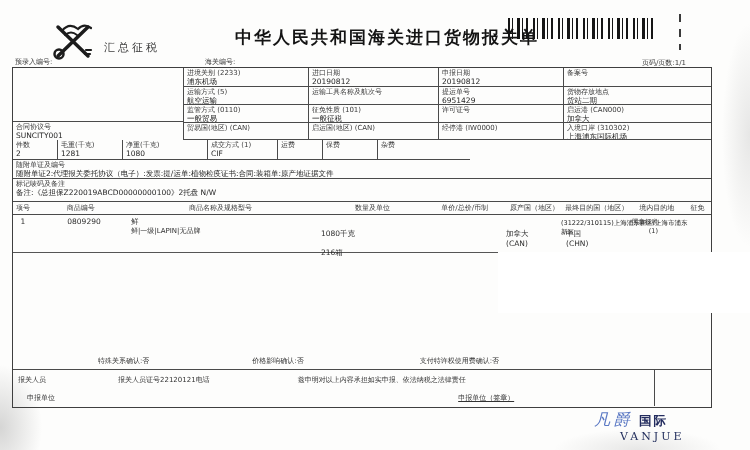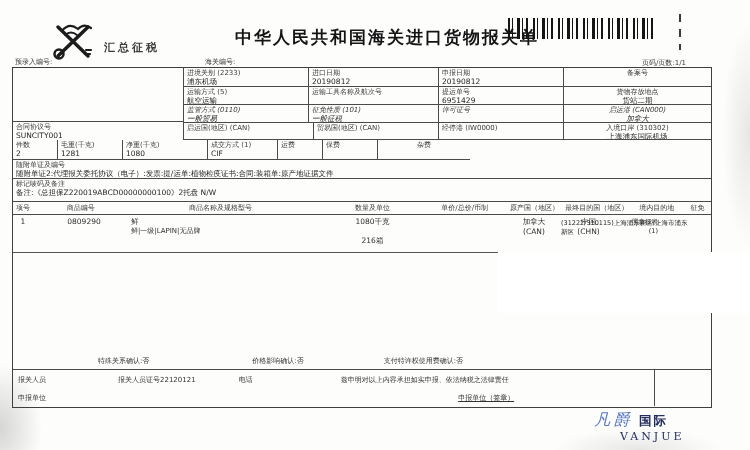--- a/index.html
+++ b/index.html
@@ -14,77 +14,77 @@
   .scan-bg {
     position: absolute; inset: 0;
     background:
       radial-gradient(ellipse 60px 90px at 0% 95%, rgba(110,110,110,0.28), rgba(110,110,110,0) 70%),
       radial-gradient(ellipse 40px 160px at 100% 30%, rgba(140,140,140,0.20), rgba(140,140,140,0) 70%),
       radial-gradient(ellipse 120px 30px at 85% 100%, rgba(130,130,130,0.18), rgba(130,130,130,0) 70%),
       #fdfdfc;
   }
   
   .emblem { position: absolute; left: 48px; top: 20px; width: 50px; height: 42px; }
-  .stamp { position: absolute; left: 104px; top: 40px; font-size: 11px; letter-spacing: 3px; color: #3c3c3c; font-weight: bold; }
+  .stamp { position: absolute; left: 104px; top: 40px; font-size: 11px; letter-spacing: 3px; color: #3c3c3c; font-weight: normal; }
   .title { position: absolute; left: 235px; top: 26px; font-size: 17px; font-weight: bold; letter-spacing: 2px; color: #141414; white-space: nowrap; }
   .barcode { position: absolute; left: 508px; top: 18px; width: 146px; height: 21px;
     background: repeating-linear-gradient(90deg,
       #151515 0 2px, transparent 2px 4px,
       #151515 4px 5px, transparent 5px 9px,
       #151515 9px 12px, transparent 12px 14px,
       #151515 14px 15px, transparent 15px 18px,
       #151515 18px 20px, transparent 20px 25px);
   }
   .regmark { position: absolute; left: 679px; top: 14px; width: 2px; height: 36px;
     background: repeating-linear-gradient(180deg, #3a3a3a 0 8px, transparent 8px 15px); }
   .tiny-label { position: absolute; font-size: 7px; color: #3a3a3a; white-space: nowrap; }
   .pre-entry { left: 15px; top: 57px; }
   .customs-no { left: 205px; top: 57px; }
   .page-no { left: 642px; top: 58px; }
   
   .form { position: absolute; left: 12px; top: 67px; width: 700px; height: 341px;
     border: 1.5px solid #3f3f3f; background: transparent; }
   .row { display: flex; }
   .cell { border-right: 1px solid #4a4a4a; padding: 1px 3px; overflow: hidden; }
-  .cell.last { border-right: none; text-align: center; }
+  .cell.last { border-right: none; }
   .bb { border-bottom: 1px solid #4a4a4a; }
   .lbl { font-size: 7px; line-height: 1.2; white-space: nowrap; color: #3a3a3a; }
   .val { font-size: 7.5px; line-height: 1.25; white-space: nowrap; color: #1f1f1f; }
   .topblock { display: flex; height: 72px; }
   .leftcol { width: 173px; border-right: 1px solid #4a4a4a; }
   .bigempty { height: 54px; border-bottom: 1px solid #4a4a4a; }
   .contract-cell { height: 18px; padding: 1px 3px; }
   .rightregion { width: 527px; }
-  .r1 { height: 19px; } .r2 { height: 18px; } .r3 { height: 18px; font-style: italic; } .r4 { height: 17px; }
+  .r1 { height: 19px; } .r2 { height: 18px; } .r3 { height: 18px; } .r4 { height: 17px; }
   .c-a { width: 125px; } .c-b { width: 130px; } .c-c { width: 125px; } .c-d { width: 147px; }
   .wrow { height: 20px; }
   .w1{width:243px}.w2{width:45px}.w3{width:65px}.w4{width:85px}.w5{width:70px}.w6{width:45px}.w7{width:55px}.w8{width:92px}
   .docsrow { height: 19px; padding: 1px 3px; }
   .marksrow { height: 23px; padding: 1px 3px; }
   .ghead-row { height: 13px; display: flex; align-items: flex-start; }
   .ghead { font-size: 7px; color: #3a3a3a; text-align: center; white-space: nowrap; overflow: visible; padding-top: 1px; }
   .g1{width:20px}.g2{width:88px;text-align:center;padding-left:8px}.g3{width:200px}.g4{width:105px}.g5{width:80px}.g6{width:60px}.g7{width:65px}.g8{width:55px}.g9{width:27px}
   .gbody { height: 137px; }
   .gdata { position: relative; display: flex; height: 38px; border-bottom: 1px solid #555; }
   .gcol { padding-top: 2px; font-size: 7.5px; line-height: 1.3; }
-  .tr { text-align: center; }
+  .tr { text-align: left; margin-top: 12px; }
   .gname1 { padding-left: 10px; font-size: 7.5px; }
   .gname2 { padding-left: 10px; font-size: 7px; white-space: nowrap; }
   .qty2 { margin-top: 9px; }
   .ddest { position: absolute; left: 548px; top: 4px; width: 130px; font-size: 6.5px; line-height: 1.35; color: #222; }
   .glevy { padding-top: 3px; font-size: 6.5px; text-align: right; line-height: 1.4; white-space: nowrap; }
   .confirmrow { height: 18px; display: flex; align-items: center; font-size: 7px; color: #333; }
-  .cf1 { margin-left: 85px; } .cf2 { margin-left: 103px; } .cf3 { margin-left: 80px; }
+  .cf1 { margin-left: 85px; } .cf2 { margin-left: 103px; } .cf3 { margin-left: 116px; }
   .footer { height: 36px; display: flex; }
   .f-left { width: 643px; }
   .f-right { width: 57px; border-left: 1px solid #4a4a4a; }
   .f-rowa { height: 19px; display: flex; align-items: center; font-size: 7px; color: #333; }
   .f-rowb { height: 17px; display: flex; align-items: center; font-size: 7px; color: #333; }
-  .fa1 { margin-left: 5px; } .fa2 { margin-left: 72px; } .fa3 { margin-left: 43px; } .fa4 { margin-left: 88px; }
-  .fb1 { margin-left: 5px; } .fb2 { margin-left: auto; margin-right: 140px; text-decoration: underline; }
+  .fa1 { margin-left: 5px; } .fa2 { margin-left: 72px; } .fa3 { } .fa4 { margin-left: 88px; }
+  .fb1 { margin-left: 14px; } .fb2 { margin-left: auto; margin-right: 140px; text-decoration: underline; }
   
   .redaction { position: absolute; left: 498px; top: 252px; width: 252px; height: 61px; background: #ffffff; z-index: 5; }
   .watermark { position: absolute; left: 594px; top: 410px; z-index: 6; white-space: nowrap; }
   .wm-script { font-size: 16px; font-style: italic; color: #5b79c4; letter-spacing: 4px; font-family: "DejaVu Serif", serif; }
   .wm-rest { font-size: 12.5px; font-weight: bold; color: #232c5e; letter-spacing: 2px; }
   .wm-en { font-size: 11px; font-family: "DejaVu Serif", serif; color: #24305e; letter-spacing: 3px; margin-left: 26px; margin-top: -1px; }
 </style>
 </head>
 <body>
 
@@ -165,25 +165,25 @@
         </div>
         <div class="cell bb c-c">
           <div class="lbl">许可证号</div>
         </div>
         <div class="cell bb c-d last">
           <div class="lbl">启运港 (CAN000)</div>
           <div class="val">加拿大</div>
         </div>
       </div>
       <div class="row r4">
+        <div class="cell bb c-a">
+          <div class="lbl">贸易国(地区) (CAN)</div>
+        </div>
         <div class="cell bb c-b">
           <div class="lbl">启运国(地区) (CAN)</div>
-        </div>
-        <div class="cell bb c-a">
-          <div class="lbl">贸易国(地区) (CAN)</div>
         </div>
         <div class="cell bb c-c">
           <div class="lbl">经停港 (IW0000)</div>
         </div>
         <div class="cell bb c-d last">
           <div class="lbl">入境口岸 (310302)</div>
           <div class="val">上海浦东国际机场</div>
         </div>
       </div>
     </div>

